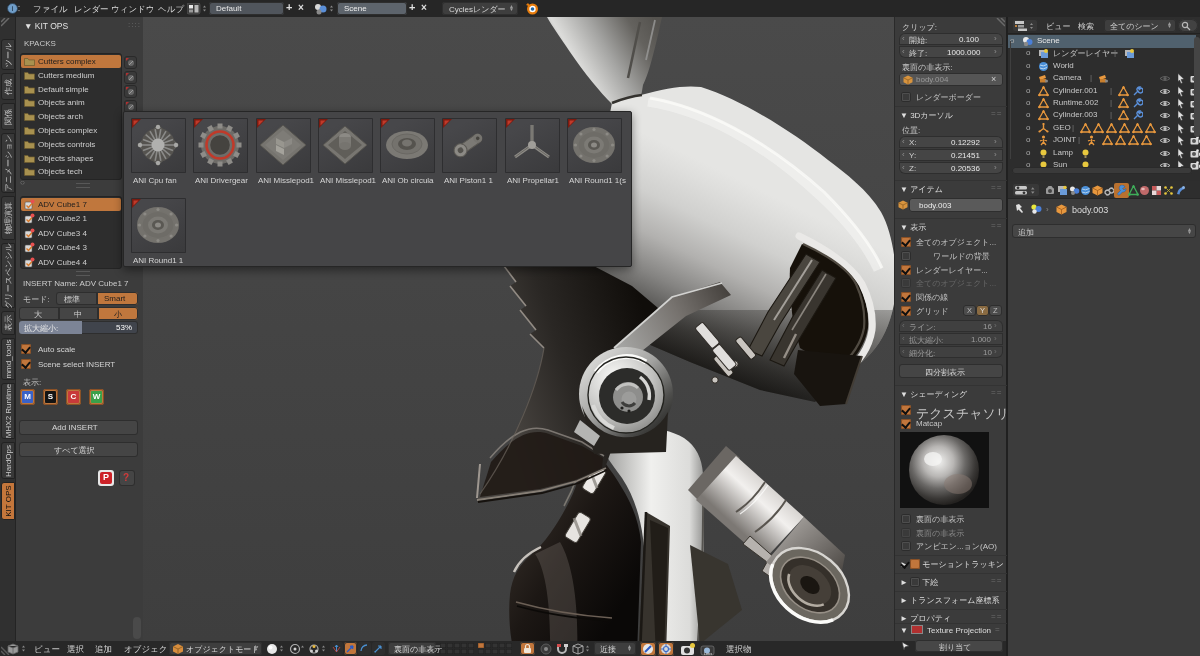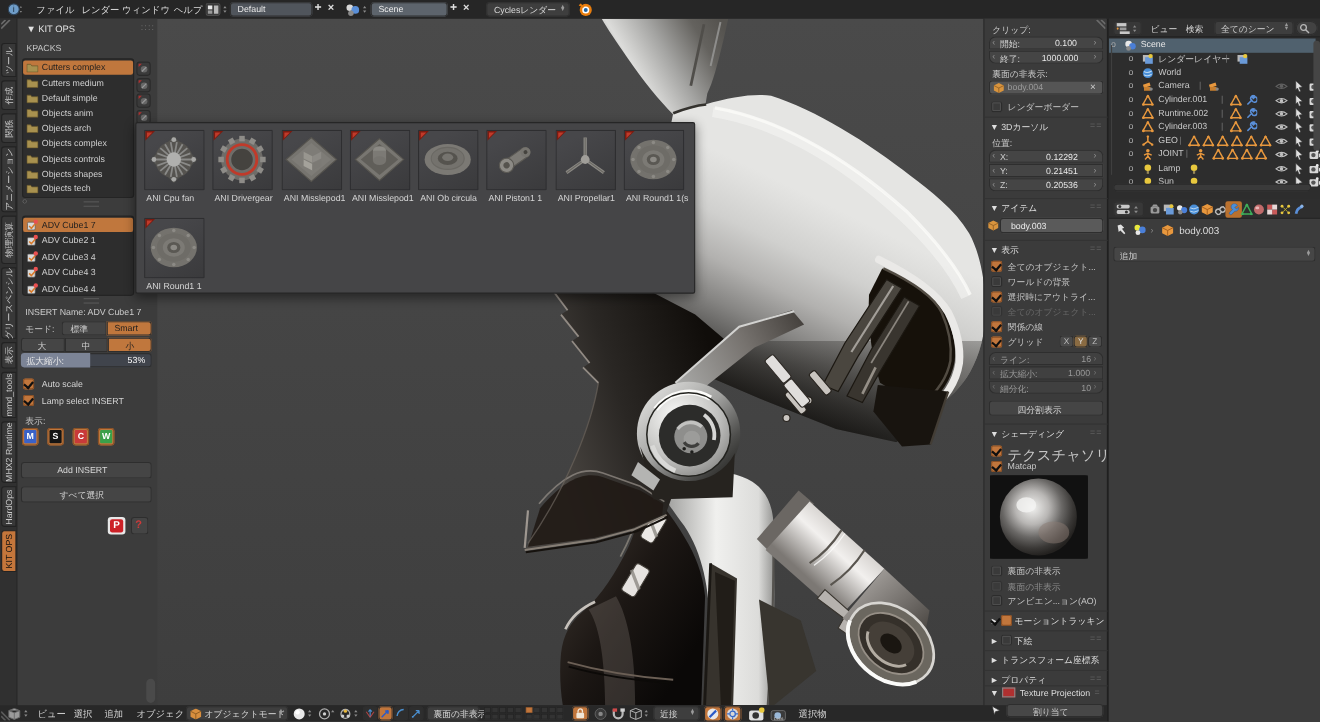--- a/index.html
+++ b/index.html
@@ -579,21 +579,21 @@
     <span class="t" style="left:58px;top:292px;font-size:8px;color:#d0d0d0">中</span>
     <div class="fld" style="left:82px;top:290px;width:40px;height:13px;background:#c0773d;border-radius:0 3px 3px 0"></div>
     <span class="t" style="left:98px;top:292px;font-size:8px;color:#1e1e1e">小</span>
     <div class="fld" style="left:3px;top:304px;width:119px;height:13px;background:#40444c"></div>
     <div style="position:absolute;left:3px;top:304px;width:63px;height:13px;background:#7c8496;border-radius:3px 0 0 3px"></div>
     <span class="t" style="left:8px;top:306px;font-size:8px;color:#e8e8e8">拡大縮小:</span>
     <span class="t" style="left:100px;top:306px;font-size:8px;color:#fff">53%</span>
     <div class="chkbox" style="left:5px;top:327px"></div>
     <span class="t" style="left:22px;top:328px;font-size:8px;color:#d4d4d4">Auto scale</span>
     <div class="chkbox" style="left:5px;top:342px"></div>
-    <span class="t" style="left:22px;top:343px;font-size:8px;color:#d4d4d4">Lamp select INSERT</span>
+    <span class="t" style="left:22px;top:343px;font-size:8px;color:#d4d4d4">Scene select INSERT</span>
     <span class="t" style="left:7px;top:360px;font-size:8px;color:#c4c4c4">表示:</span>
 <div style="position:absolute;left:4px;top:372px;width:15px;height:16px;background:#bd783f;border-radius:3px;box-shadow:inset 0 0 0 1px #8a5025"></div>
       <div style="position:absolute;left:6px;top:374px;width:11px;height:12px;background:#3a62c8;border-radius:1px">
         <span style="position:absolute;left:50%;top:1px;transform:translateX(-50%);font-size:8px;font-weight:bold;color:#fff">M</span>
       </div>
 <div style="position:absolute;left:27px;top:372px;width:15px;height:16px;background:#bd783f;border-radius:3px;box-shadow:inset 0 0 0 1px #8a5025"></div>
       <div style="position:absolute;left:29px;top:374px;width:11px;height:12px;background:#141414;border-radius:1px">
         <span style="position:absolute;left:50%;top:1px;transform:translateX(-50%);font-size:8px;font-weight:bold;color:#fff">S</span>
       </div>
 <div style="position:absolute;left:50px;top:372px;width:15px;height:16px;background:#bd783f;border-radius:3px;box-shadow:inset 0 0 0 1px #8a5025"></div>
@@ -669,23 +669,23 @@
       <path d="M5,0.5 L9.5,2.8 L9.5,7.2 L5,9.5 L0.5,7.2 L0.5,2.8 Z" fill="#d8943e"></path>
       <path d="M0.5,2.8 L5,5 L9.5,2.8 M5,5 L5,9.5" stroke="#8a5a20" stroke-width="0.7" fill="none"></path>
       </svg>
     <span class="t" style="left:24px;top:184px;font-size:8px;color:#ececec">body.003</span>
     <div style="position:absolute;left:0px;top:201px;width:112px;height:1px;background:#333"></div>
     <span class="t" style="left:5px;top:205px;font-size:8px;color:#dedede">▼ 表示</span>
     <span class="grip2" style="left:96px;top:204px">==</span>
 <div class="chkbox" style="left:6px;top:220px;"></div>
       <span class="t" style="left:21px;top:220px;font-size:8px;color:#c6c6c6;max-width:86px;overflow:hidden">全てのオブジェクト...</span>
 <div class="chkoff" style="left:6px;top:233.8px;"></div>
-      <span class="t" style="left:21px;top:233.8px;font-size:8px;color:#c6c6c6;max-width:86px;overflow:hidden">ワールドの背景</span>
+      <span class="t" style="left:38px;top:233.8px;font-size:8px;color:#c6c6c6;max-width:86px;overflow:hidden">ワールドの背景</span>
 <div class="chkbox" style="left:6px;top:247.60000000000002px;"></div>
-      <span class="t" style="left:21px;top:247.60000000000002px;font-size:8px;color:#c6c6c6;max-width:86px;overflow:hidden">選択時にアウトライ...</span>
+      <span class="t" style="left:21px;top:247.60000000000002px;font-size:8px;color:#c6c6c6;max-width:86px;overflow:hidden">レンダーレイヤー...</span>
 <div class="chkoff" style="left:6px;top:261.40000000000003px;opacity:0.55;"></div>
       <span class="t" style="left:21px;top:261.40000000000003px;font-size:8px;color:#8a8a8a;opacity:0.55;max-width:86px;overflow:hidden">全てのオブジェクト...</span>
 <div class="chkbox" style="left:6px;top:275.20000000000005px;"></div>
       <span class="t" style="left:21px;top:275.20000000000005px;font-size:8px;color:#c6c6c6;max-width:86px;overflow:hidden">関係の線</span>
 <div class="chkbox" style="left:6px;top:289.00000000000006px;"></div>
       <span class="t" style="left:21px;top:289.00000000000006px;font-size:8px;color:#c6c6c6;max-width:86px;overflow:hidden">グリッド</span>
 
     <div class="fld" style="left:68px;top:288px;width:13px;height:11px;background:#4c4c4c"></div>
       <span class="t" style="left:72px;top:289px;font-size:7.5px;color:#bbb">X</span>
     <div class="fld" style="left:81px;top:288px;width:13px;height:11px;background:#8a6b42"></div>

